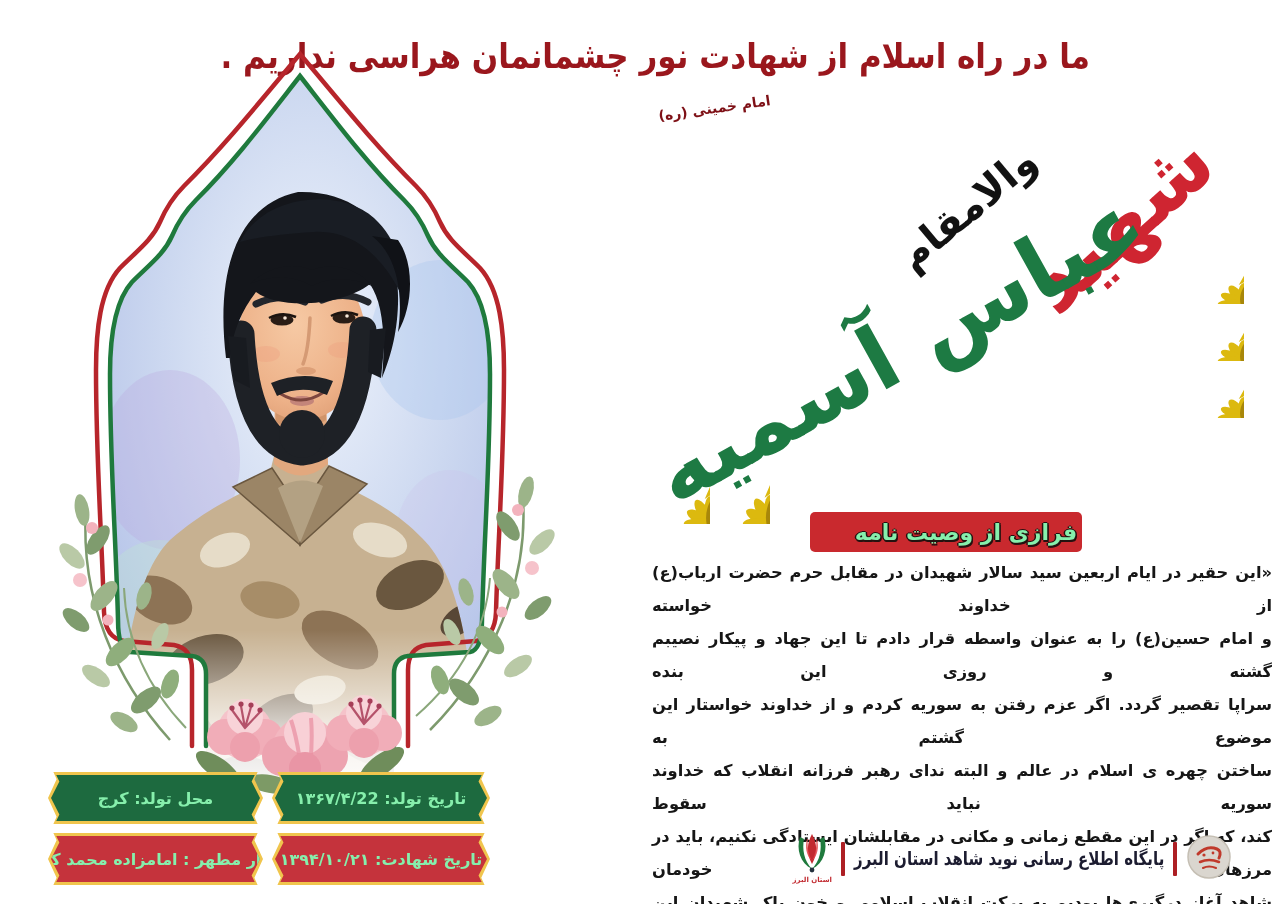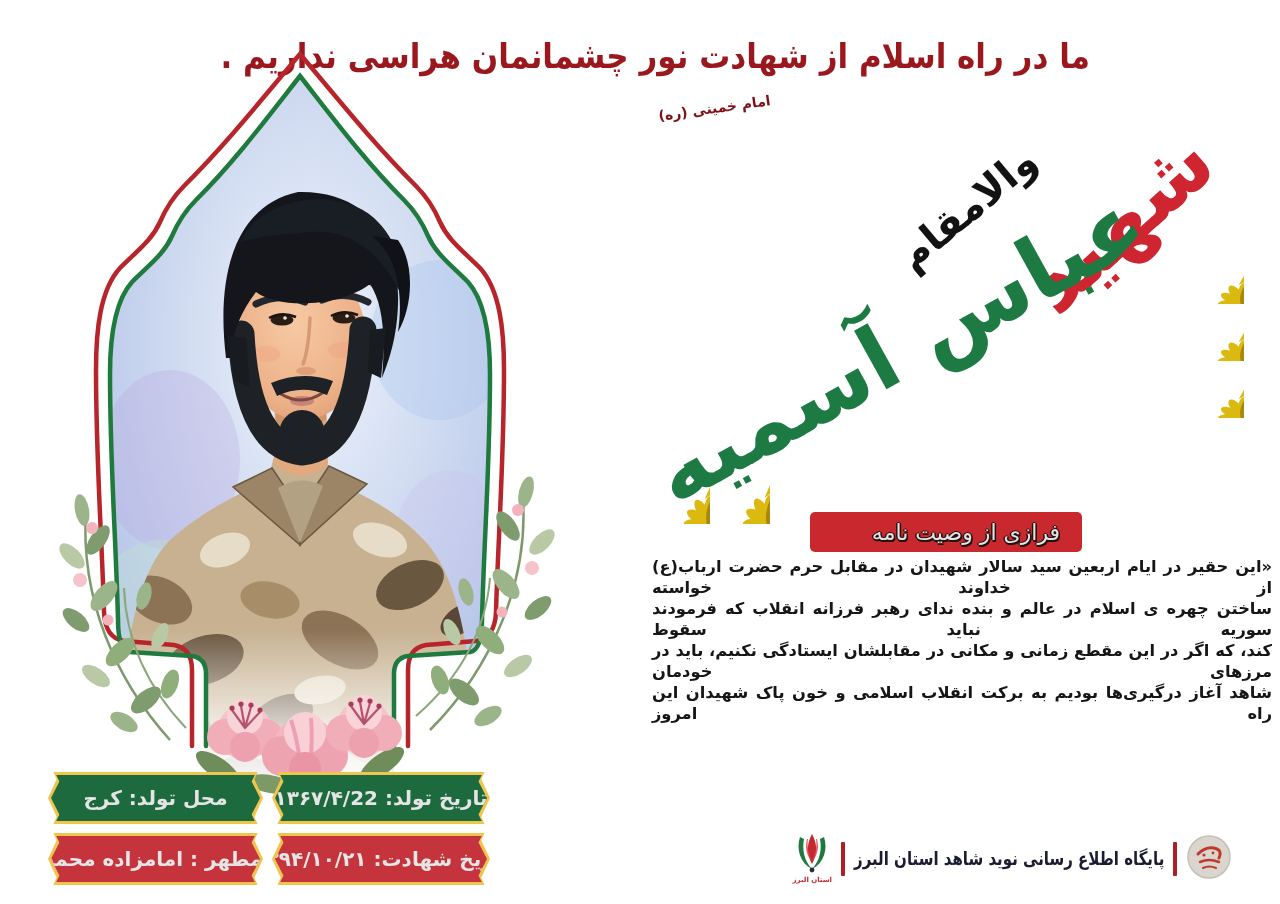--- a/index.html
+++ b/index.html
@@ -23,39 +23,39 @@
   .orn svg{display:block;}
   .orn-r1{left:1188px;top:246px;}
   .orn-r2{left:1188px;top:303px;}
   .orn-r3{left:1188px;top:360px;}
   .orn-p1{left:712px;top:444px;}
   .orn-p2{left:654px;top:448px;}
 
   
   .banner{position:absolute;left:810px;top:512px;width:272px;height:40px;background:#c9292e;
           border-radius:5px;display:flex;align-items:center;justify-content:center;}
-  .banner span{direction:rtl;color:#e5e5e5;font-size:22px;font-weight:normal;
+  .banner span{direction:rtl;color:#86efac;font-size:22px;font-weight:bold;
           text-shadow:-1.5px 0 0 #241210,1.5px 0 0 #241210,0 -1.5px 0 #241210,0 1.5px 0 #241210,1.5px 1.5px 0 #241210;margin-left:40px;}
 
   
   .will{position:absolute;left:652px;top:556px;width:620px;direction:rtl;color:#161616;}
-  .will-line{font-size:16.3px;font-weight:bold;line-height:21px;
+  .will-line{font-size:16.3px;font-weight:bold;line-height:33px;
              text-align:justify;text-align-last:justify;}
 
   
   .badges{position:absolute;left:48px;top:772px;width:442px;direction:rtl;
           display:grid;grid-template-columns:218px 215px;grid-column-gap:9px;grid-row-gap:9px;}
   .badge{height:52px;position:relative;background:#f0c54d;
          clip-path:polygon(2.5% 0%,97.5% 0%,96% 14%,100% 50%,96% 86%,97.5% 100%,2.5% 100%,4% 86%,0% 50%,4% 14%);}
   .badge-inner{position:absolute;left:3px;top:3px;right:3px;bottom:3px;
          display:flex;align-items:center;justify-content:center;
          clip-path:polygon(2.5% 0%,97.5% 0%,96% 14%,100% 50%,96% 86%,97.5% 100%,2.5% 100%,4% 86%,0% 50%,4% 14%);}
   .badge-green .badge-inner{background:#1d6a3f;}
   .badge-red .badge-inner{background:#c5333c;}
-  .badge-inner span{color:#e5e5e5;font-size:20px;font-weight:bold;direction:rtl;white-space:nowrap;}
+  .badge-inner span{color:#86efac;font-size:16px;font-weight:bold;direction:rtl;white-space:nowrap;}
 
   
   .footer{position:absolute;left:792px;top:826px;height:66px;display:flex;align-items:center;gap:9px;}
   .footer-emblem{position:relative;width:40px;height:60px;}
   .footer-emblem .caption{position:absolute;left:16px;right:0;top:47px;text-align:right;
         font-size:7px;font-weight:bold;color:#c22a30;direction:rtl;white-space:nowrap;}
   .red-bar{width:4px;height:34px;background:#ad1f24;border-radius:1px;}
   .site-name{direction:rtl;font-size:15px;font-weight:bold;color:#1c1c30;white-space:nowrap;
         transform:scaleY(1.25);}
 
@@ -309,21 +309,23 @@
         <use href="#orn"></use>
       </svg>
     </div>
 
   <div class="banner">
     <span>فرازی از وصیت نامه</span>
   </div>
 
   <div class="will">
     <div class="will-line">«این حقیر در ایام اربعین سید سالار شهیدان در مقابل حرم حضرت ارباب(ع) از خداوند خواسته</div>
-    <div class="will-line">ساختن چهره ی اسلام در عالم و بنده ندای رهبر فرزانه انقلاب که فرمودند سوریه نباید سقوط</div>
+    <div class="will-line">و امام حسین(ع) را به عنوان واسطه قرار دادم تا این جهاد و پیکار نصیبم گشته و روزی این بنده</div>
+    <div class="will-line">سراپا تقصیر گردد. اگر عزم رفتن به سوریه کردم و از خداوند خواستار این موضوع گشتم به</div>
+    <div class="will-line">ساختن چهره ی اسلام در عالم و البته ندای رهبر فرزانه انقلاب که خداوند سوریه نباید سقوط</div>
     <div class="will-line">کند، که اگر در این مقطع زمانی و مکانی در مقابلشان ایستادگی نکنیم، باید در مرزهای خودمان</div>
     <div class="will-line">شاهد آغاز درگیری‌ها بودیم به برکت انقلاب اسلامی و خون پاک شهیدان این راه امروز</div>
 
   </div>
 
   <div class="badges">
     <div class="badge badge-green">
       <div class="badge-inner">
           <span>تاریخ تولد: ۱۳۶۷/۴/22</span>
         </div>

